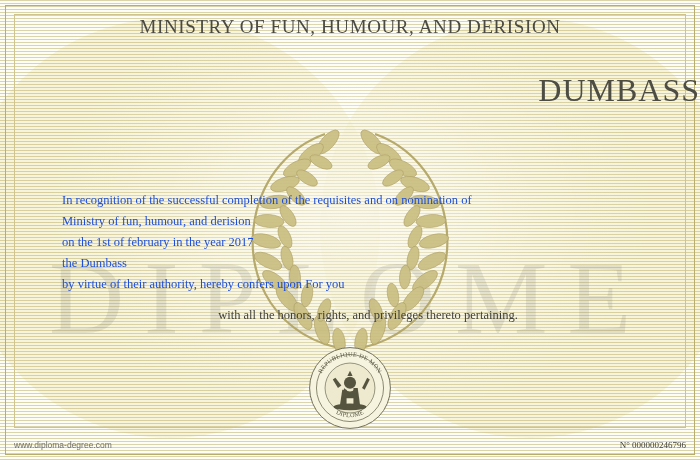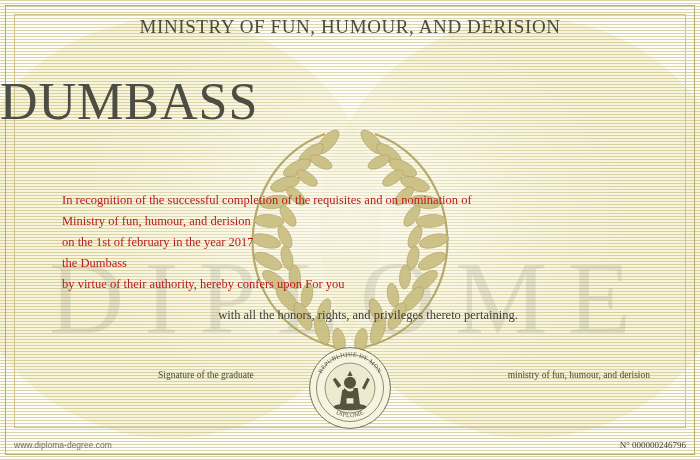--- a/index.html
+++ b/index.html
@@ -110,31 +110,31 @@
     position: absolute;
     left: 0; right: 0; top: 16px;
     text-align: center;
     font-size: 19px;
     color: #4a4a42;
     letter-spacing: 0.6px;
   }
   .recipient {
     position: absolute;
     left: 0; right: 0; top: 72px;
-    text-align: left;
-    font-size: 52px;
+    text-align: right;
+    font-size: 32px;
     color: #4d4d44;
     letter-spacing: 1px;
   }
 
   .body-block {
     position: absolute;
     left: 62px; right: 40px; top: 190px;
     font-size: 12.5px;
-    color: #b91c1c;
+    color: #1d4ed8;
     line-height: 21px;
   }
   .body-block .line { white-space: nowrap; }
 
   .honors {
     position: absolute;
     left: 0; right: 0; top: 308px;
     text-align: center;
     font-size: 12.5px;
     color: #3f3f39;
@@ -272,21 +272,17 @@
   <div class="body-block">
     <div class="line">In recognition of the successful completion of the requisites and on nomination of</div>
     <div class="line">Ministry of fun, humour, and derision</div>
     <div class="line">on the 1st of february in the year 2017</div>
     <div class="line">the Dumbass</div>
     <div class="line">by virtue of their authority, hereby confers upon For you</div>
   </div>
 
   <div class="honors">with all the honors, rights, and privileges thereto pertaining.</div>
 
-  <div class="sig-row">
-    <div class="sig-left">Signature of the graduate</div>
-    <div class="sig-right">ministry of fun, humour, and derision</div>
-  </div>
 
   <div class="footer-left">www.diploma-degree.com</div>
   <div class="footer-right">N° 000000246796</div>
 
 </div>
 
 </body></html>

